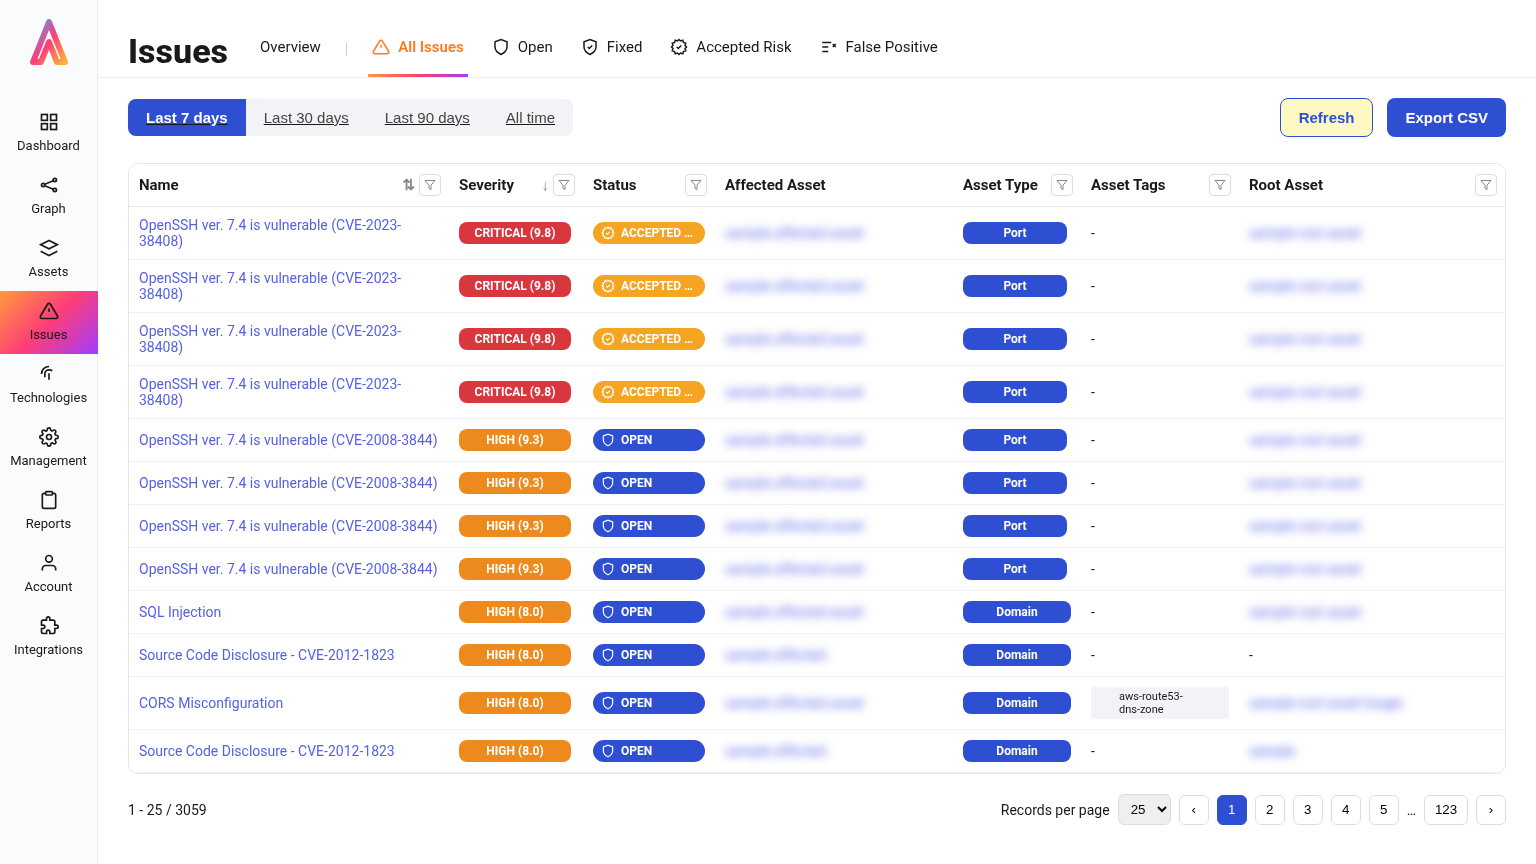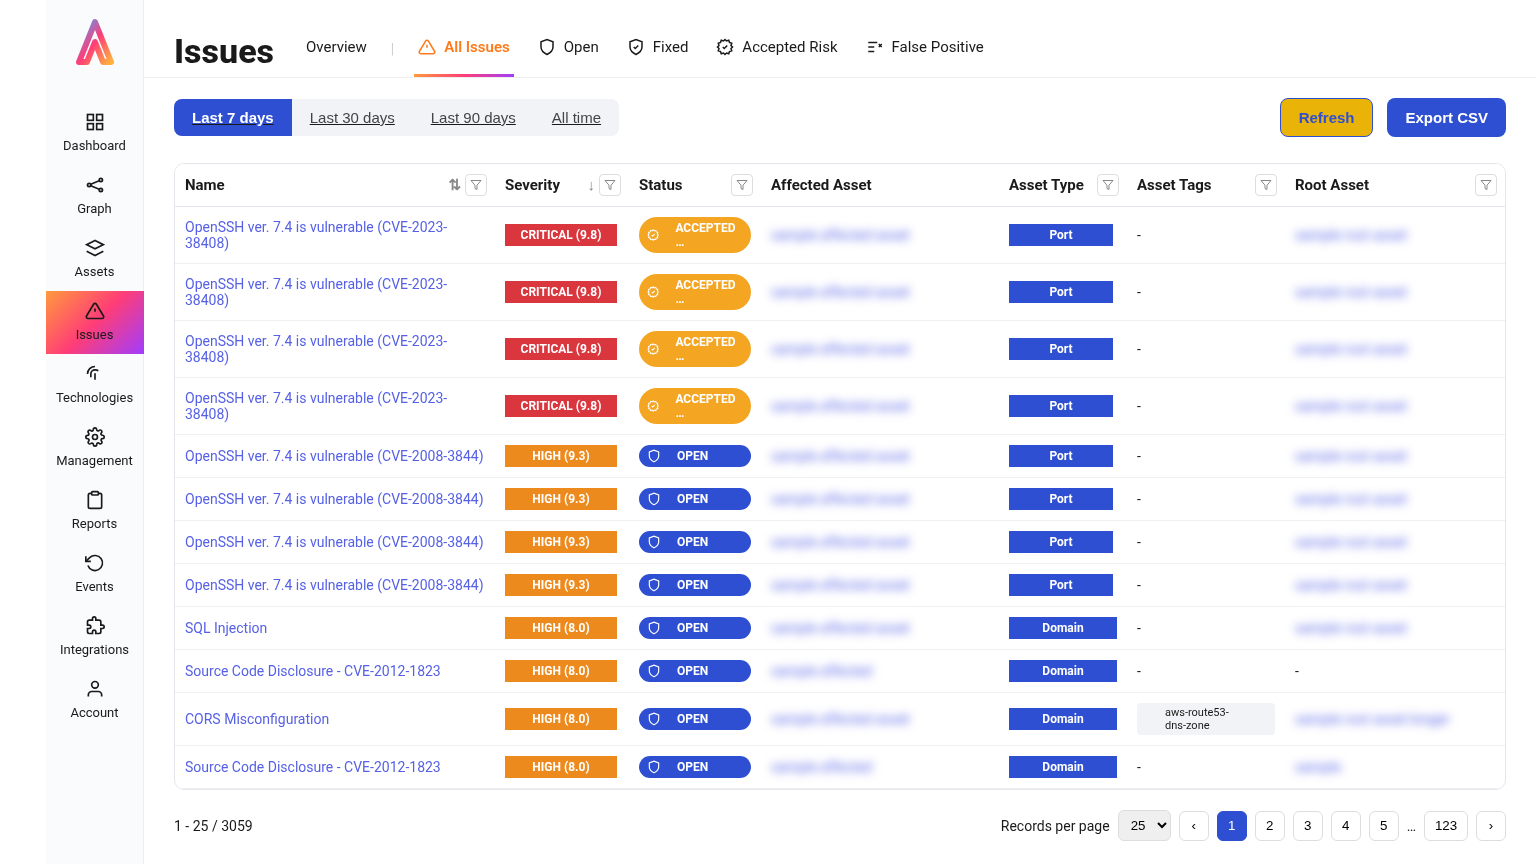--- a/index.html
+++ b/index.html
@@ -1,52 +1,52 @@
 <!DOCTYPE html>
 <html><head>
 <meta charset="utf-8">
 <style>
 * { box-sizing: border-box; margin: 0; padding: 0; }
 body { font-family: -apple-system, BlinkMacSystemFont, "Segoe UI", Roboto, sans-serif; background: #fff; color: #1a1a1a; font-size: 14px; width: 1536px; height: 864px; overflow: hidden; display: flex; }
-.sidebar { width: 98px; background: #fafbfc; border-right: 1px solid #eee; display: flex; flex-direction: column; align-items: center; padding-top: 18px; margin-left: 46px; }
+.sidebar { width: 98px; background: #fafbfc; border-right: 1px solid #eee; display: flex; flex-direction: column; align-items: center; padding-top: 18px; }
 .logo { width: 48px; height: 54px; margin-bottom: 30px; }
 .nav-item { width: 98px; display: flex; flex-direction: column; align-items: center; padding: 10px 0 12px; cursor: pointer; font-size: 13px; color: #1a1a1a; }
 .nav-item.active { background: linear-gradient(135deg,#ff9a3d 0%,#ff3d77 50%,#a03dff 100%); color: #1a1a1a; }
 .nav-item svg { width: 20px; height: 20px; margin-bottom: 6px; }
 .nav-item span { font-size: 13px; }
 .main { flex: 1; display: flex; flex-direction: column; }
 .header { display: flex; align-items: center; padding: 24px 48px 0 30px; gap: 28px; border-bottom: 1px solid #eee; }
 .page-title { font-size: 34px; font-weight: 800; }
 .tabs { display: flex; align-items: center; gap: 20px; }
 .tab { display: flex; align-items: center; gap: 8px; cursor: pointer; padding: 14px 4px 18px; font-size: 15px; color: #1a1a1a; border-bottom: 3px solid transparent; }
 .tab.active { color: #ff7a1a; border-bottom: 3px solid; border-image: linear-gradient(90deg,#ff9a3d,#ff3d77,#a03dff) 1; font-weight: 600; }
 .tab svg { width: 18px; height: 18px; }
 .sep { color: #ccc; padding-bottom: 4px; }
 .controls { display: flex; justify-content: space-between; align-items: center; padding: 20px 30px 18px; }
 .seg { display: flex; background: #f1f3f6; border-radius: 8px; overflow: hidden; text-decoration: underline; }
 .seg button { border: none; background: transparent; padding: 10px 18px; font-size: 15px; cursor: pointer; color: #444; }
 .seg button.active { background: #2E4FD1; color: #fff; font-weight: 600; }
 .right-btns { display: flex; gap: 14px; }
 .btn { padding: 10px 18px; border-radius: 8px; font-size: 15px; font-weight: 600; cursor: pointer; }
-.btn-outline { border: 1.5px solid #2E4FD1; background: #eab308; color: #2E4FD1; }
+.btn-outline { border: 1.5px solid #2E4FD1; background: #fef9c3; color: #2E4FD1; }
 .btn-solid { border: none; background: #2E4FD1; color: #fff; }
 .table-wrap { margin: 8px 30px; border: 1px solid #e4e6eb; border-radius: 10px; overflow: hidden; }
 table { width: 100%; border-collapse: collapse; }
 th { text-align: left; padding: 12px 10px; font-size: 15px; font-weight: 700; border-bottom: 1px solid #e4e6eb; background: #fff; position: relative; }
 th .sort, th .filt { position: absolute; top: 50%; transform: translateY(-50%); color: #888; }
 th .sort { right: 34px; }
 th .filt { right: 8px; width: 22px; height: 22px; border: 1px solid #ddd; border-radius: 4px; display: flex; align-items: center; justify-content: center; }
 td { padding: 10px 10px; border-bottom: 1px solid #eef0f3; font-size: 14px; vertical-align: middle; }
 td.name a { color: #5661e6; text-decoration: none; }
-.pill { display: inline-flex; align-items: center; justify-content: center; border-radius: 0; font-size: 12px; font-weight: 700; color: #fff; padding: 4px 0; width: 112px; }
+.pill { display: inline-flex; align-items: center; justify-content: center; border-radius: 8px; font-size: 12px; font-weight: 700; color: #fff; padding: 4px 0; width: 112px; }
 .pill-crit { background: #d9363e; }
 .pill-high { background: #ed8a1e; }
 .pill-port { background: #2E4FD1; width: 104px; }
 .pill-domain { background: #2E4FD1; width: 108px; }
-.stat { display: inline-flex; align-items: center; gap: 16px; border-radius: 999px; font-size: 12px; font-weight: 700; color: #fff; padding: 4px 12px 4px 8px; width: 112px; }
+.stat { display: inline-flex; align-items: center; gap: 6px; border-radius: 999px; font-size: 12px; font-weight: 700; color: #fff; padding: 4px 12px 4px 8px; width: 112px; }
 .stat svg { width: 14px; height: 14px; }
 .stat-acc { background: #f4a623; }
 .stat-open { background: #2E4FD1; }
 .blur { filter: blur(5px); color: #5661e6; }
 .tag { display:inline-block; background:#f1f3f6; border-radius:4px; padding:3px 28px; font-size:11px; }
 .footer { display: flex; justify-content: space-between; align-items: center; padding: 12px 30px 0; font-size: 14px; }
 .pager { display: flex; align-items: center; gap: 8px; }
 .pager select { padding: 6px 8px; border: 1px solid #ddd; border-radius: 6px; }
 .pgbtn { width: 30px; height: 30px; border: 1px solid #ddd; border-radius: 6px; background: #fff; display: flex; align-items: center; justify-content: center; cursor: pointer; }
 .pgbtn.active { background: #2E4FD1; color: #fff; border-color: #2E4FD1; }
@@ -121,37 +121,30 @@
   </div>
   <div class="nav-item">
     <svg viewBox="0 0 24 24" fill="none" stroke="currentColor" stroke-width="2">
         <path d="M16 4h2a2 2 0 012 2v14a2 2 0 01-2 2H6a2 2 0 01-2-2V6a2 2 0 012-2h2"></path>
         <rect x="8" y="2" width="8" height="4" rx="1"></rect>
       </svg>
     <span>Reports</span>
   </div>
   <div class="nav-item">
     <svg viewBox="0 0 24 24" fill="none" stroke="currentColor" stroke-width="2">
-        <polyline points="1 4 1 10 7 10"></polyline>
-        <path d="M3.51 15a9 9 0 102.13-9.36L1 10"></path>
-      </svg>
-    <span>Events</span>
-  </div>
-  <div class="nav-item">
-    <svg viewBox="0 0 24 24" fill="none" stroke="currentColor" stroke-width="2">
-        <path d="M19 11V7a2 2 0 00-2-2h-4V3a2 2 0 00-4 0v2H5a2 2 0 00-2 2v4h2a2 2 0 010 4H3v4a2 2 0 002 2h4v-2a2 2 0 014 0v2h4a2 2 0 002-2v-4h2a2 2 0 000-4h-2z"></path>
-      </svg>
-    <span>Integrations</span>
-  </div>
-  <div class="nav-item">
-    <svg viewBox="0 0 24 24" fill="none" stroke="currentColor" stroke-width="2">
         <path d="M20 21v-2a4 4 0 00-4-4H8a4 4 0 00-4 4v2"></path>
         <circle cx="12" cy="7" r="4"></circle>
       </svg>
     <span>Account</span>
+  </div>
+  <div class="nav-item">
+    <svg viewBox="0 0 24 24" fill="none" stroke="currentColor" stroke-width="2">
+        <path d="M19 11V7a2 2 0 00-2-2h-4V3a2 2 0 00-4 0v2H5a2 2 0 00-2 2v4h2a2 2 0 010 4H3v4a2 2 0 002 2h4v-2a2 2 0 014 0v2h4a2 2 0 002-2v-4h2a2 2 0 000-4h-2z"></path>
+      </svg>
+    <span>Integrations</span>
   </div>
 </div>
 
 <div class="main">
   <div class="header">
     <h1 class="page-title">Issues</h1>
     <div class="tabs">
       <div class="tab">
           <span>Overview</span>
         </div>

